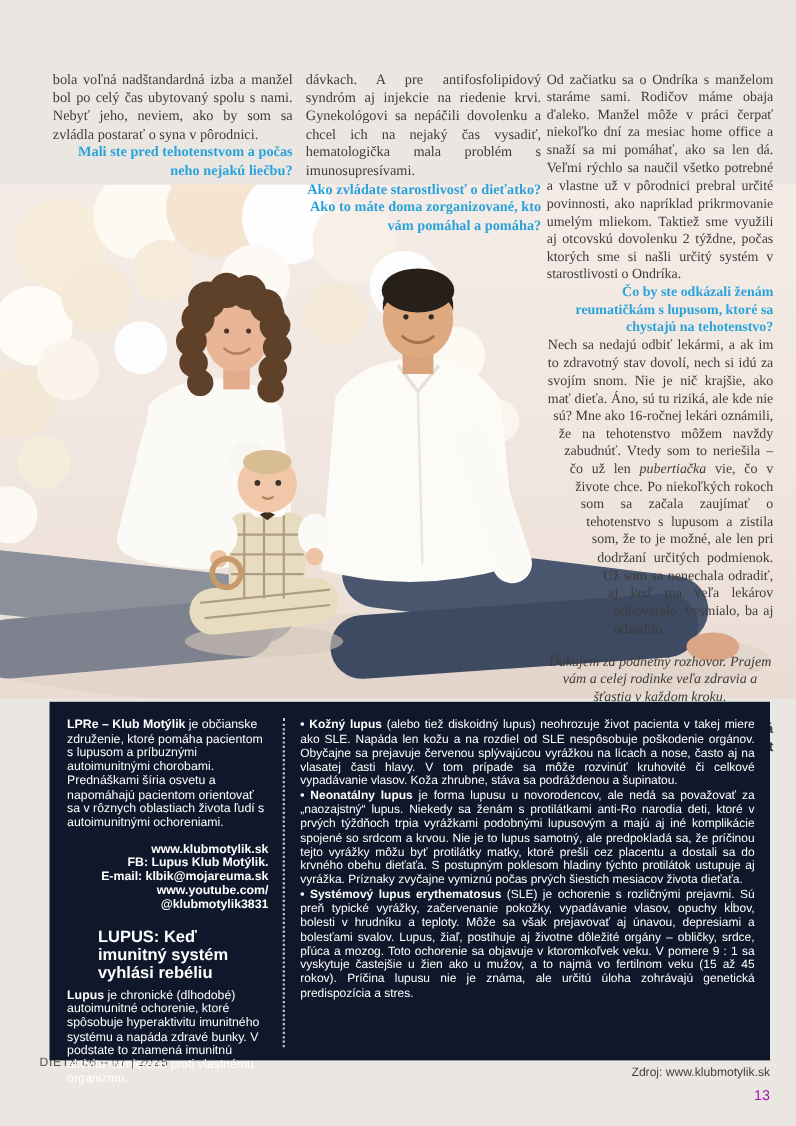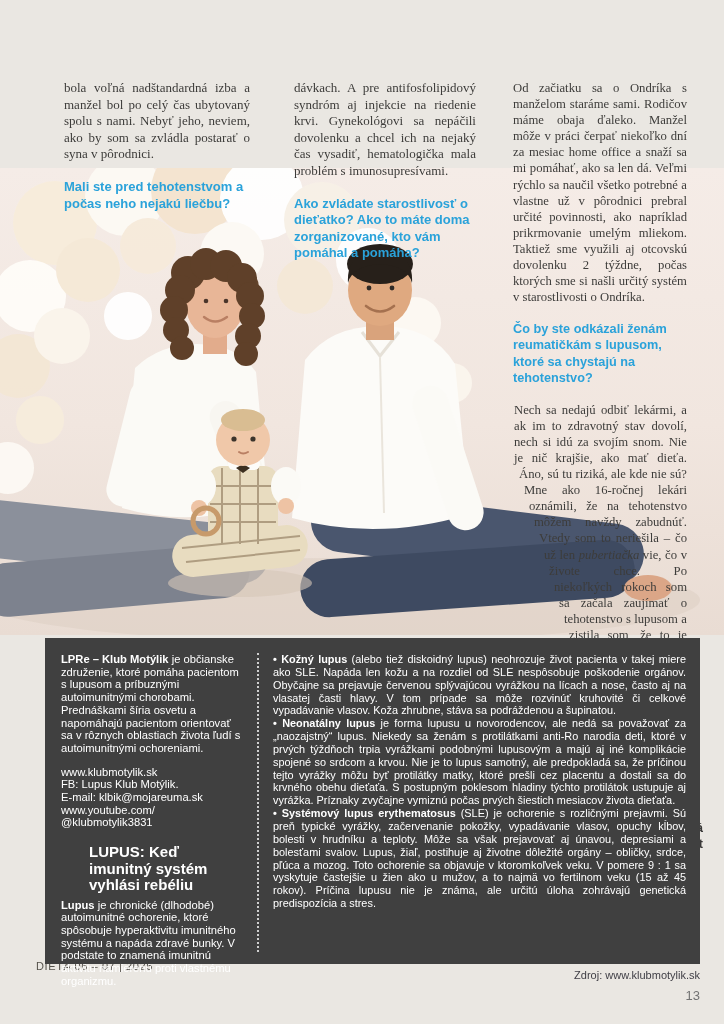--- a/index.html
+++ b/index.html
@@ -11,57 +11,57 @@
   }
   
   .photo{
     position:absolute;left:0;top:168px;width:724px;height:467px;
     background:linear-gradient(180deg,#f5ece7 0%,#f1e6df 55%,#e9dcd3 100%);
     z-index:0;
   }
   .photo svg{display:block;width:100%;height:100%;}
   
   .col{position:absolute;top:64px;z-index:2;text-align:justify;}
-  .col p{margin:16px;font-size:13px;line-height:16.6px;}
+  .col p{margin:0;font-size:13px;line-height:16.6px;}
   .col1{left:48px;width:218px;}
   .col2{left:278px;width:214px;}
   .col3{left:497px;width:206px;}
   .col3 p{font-size:12.7px;line-height:16.1px;}
   .q{
-    font-family:Liberation Sans, sans-serif;
+    font-family:Liberation Serif, serif;
     font-weight:bold;color:#2aa2da;
     font-size:12.8px;line-height:15.4px;
-    margin:10px 0 3px 0;text-align:left;
+    margin:10px 0 3px 0;text-align:right;
   }
   .step{float:left;clear:left;}
   .closing{
     margin-top:14px !important;
     font-style:italic;text-align:center;
     font-size:12.8px !important;line-height:16px !important;
   }
   .author-block{
     margin-top:13px;text-align:right;
     font-family:"Liberation Sans", sans-serif;font-weight:bold;
     font-size:12.6px;line-height:16.5px;color:#3a3938;
   }
   
   .infobox{
     position:absolute;left:45px;top:638px;width:655px;height:326px;
-    background:#404040;color:#ffffff;z-index:3;
+    background:#0f172a;color:#ffffff;z-index:3;
     font-family:"Liberation Sans", sans-serif;
     box-sizing:border-box;padding:15px 14px 12px 16px;
     display:flex;
   }
   .ib-left{
     width:198px;box-sizing:border-box;padding-right:13px;
     border-right:2px dotted rgba(255,255,255,0.75);
     font-size:11.2px;line-height:12.7px;
   }
   .ib-left p{margin:0;}
-  .ib-links{margin-top:11px;font-weight:normal;}
+  .ib-links{margin-top:11px;font-weight:bold;text-align:right;}
   .ib-heading{
     margin-top:15px;font-weight:bold;
     font-size:15px;line-height:16.5px;margin-left:28px;
   }
   .ib-body{margin-top:5px !important;}
   .ib-right{
     flex:1;box-sizing:border-box;padding-left:14px;
     font-size:10.9px;line-height:12.85px;text-align:justify;
   }
   .ib-right p{margin:0;}
@@ -73,21 +73,21 @@
     font-size:11px;color:#3f3e45;
   }
   .footer-left{
     position:absolute;left:36px;top:960px;
     font-family:"Liberation Sans", sans-serif;
     font-size:11px;letter-spacing:0.6px;color:#55524c;
   }
   .page-num{
     position:absolute;right:24px;top:988px;
     font-family:"Liberation Sans", sans-serif;
-    font-size:13px;color:#737373;
+    font-size:13px;color:#a21caf;
   }
 </style>
 </head>
 <body>
 
 <div class="photo">
   <svg viewBox="0 0 724 467" xmlns="http://www.w3.org/2000/svg">
 
     <g opacity="0.95">
       <circle cx="55" cy="55" r="42" fill="#f8eddb"></circle>

